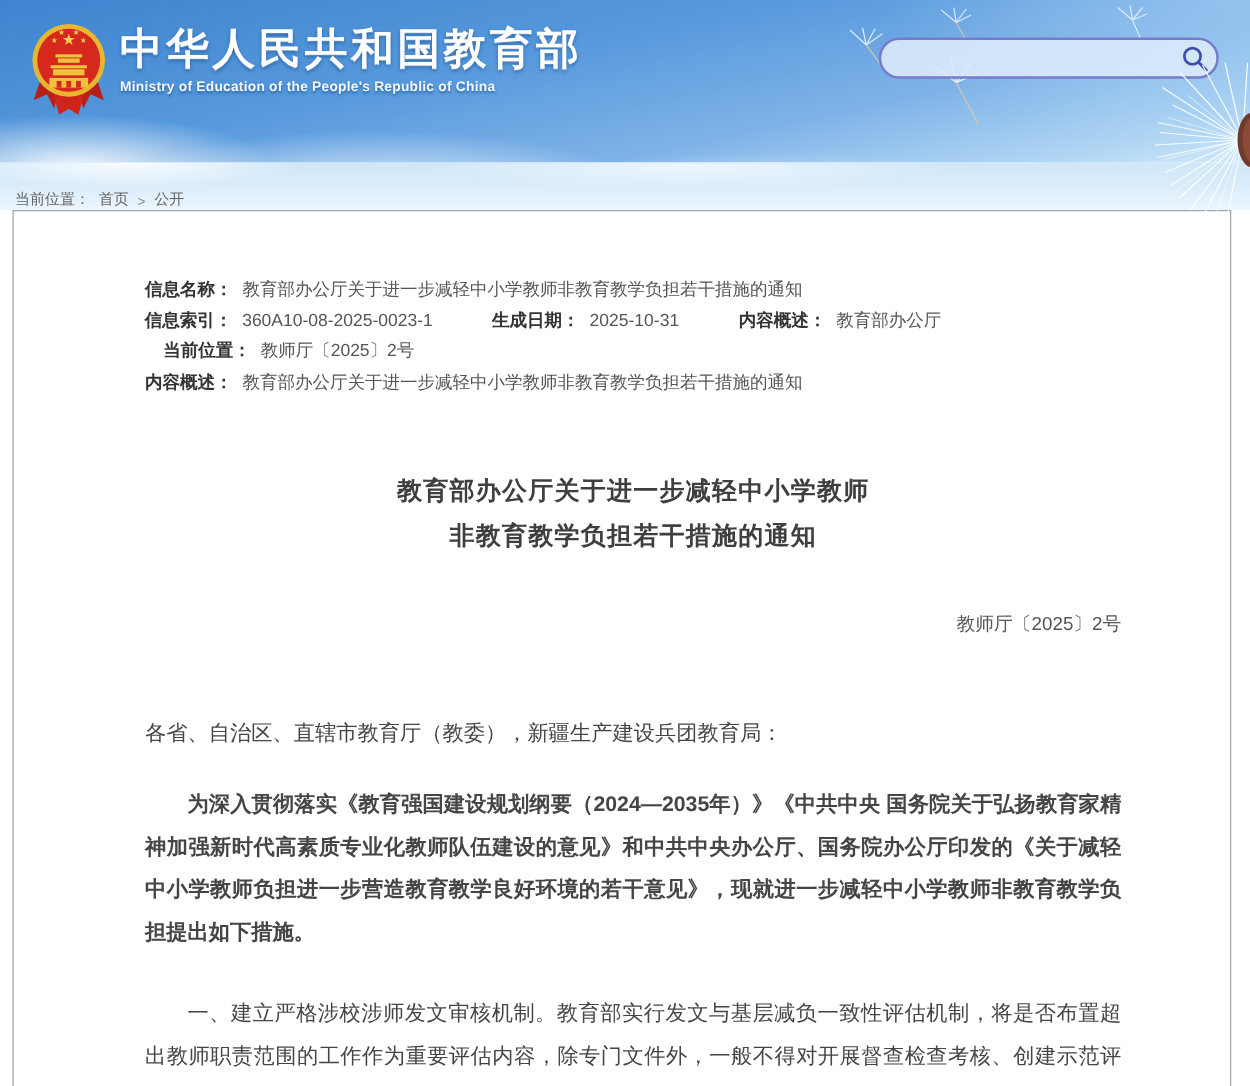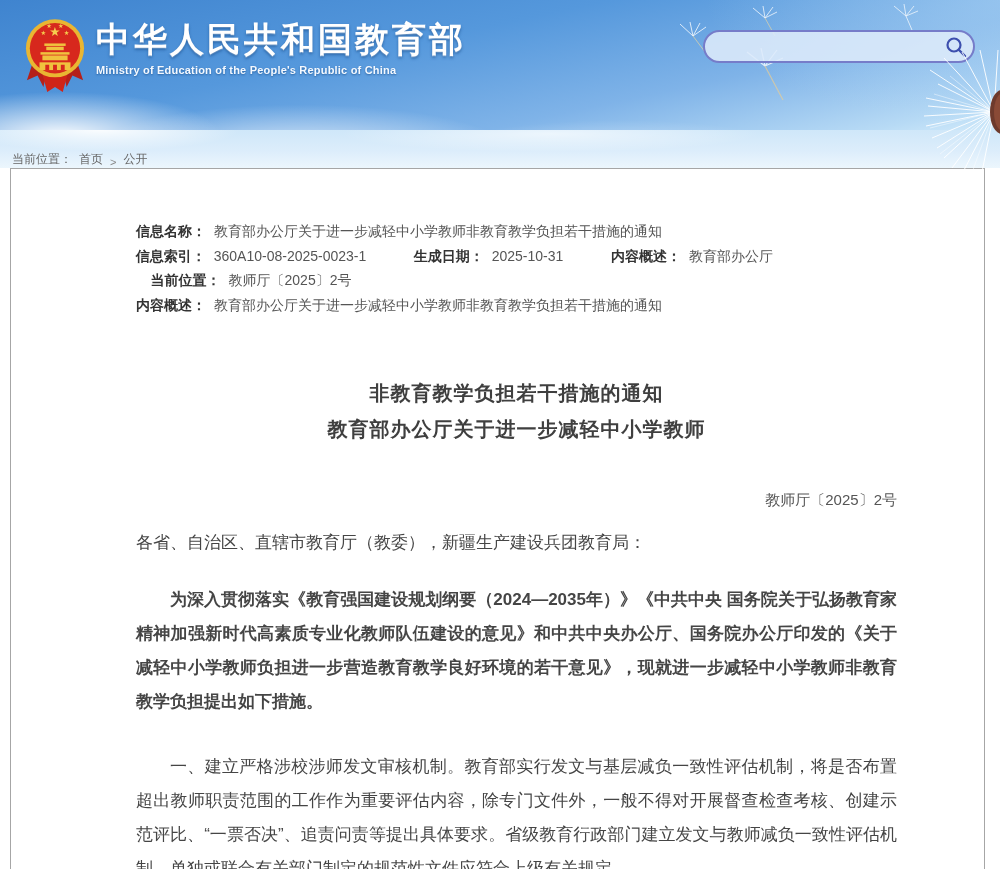--- a/index.html
+++ b/index.html
@@ -52,35 +52,35 @@
       linear-gradient(180deg,#cfe7f9 0%, #dcedfb 55%, #ecf6fd 100%);
     display:flex; align-items:flex-end; gap:7px;
     padding-left:12px; font-size:12px; color:#666;
   }
   .breadcrumb-bar a{ color:#666; text-decoration:none; }
   .crumb-sep{ color:#888; font-size:11px; }
 
   
   .content-box{
     position:relative; margin-left:10px; width:975px; height:701px;
-    background:#fff; border:1px solid #a6a6a6; border-bottom:none; z-index:2;padding-left:20px;
+    background:#fff; border:1px solid #a6a6a6; border-bottom:none; z-index:2;
   }
 
   .doc-info{ padding:50px 40px 0 105px; font-size:14px; color:#555; }
   .info-row{ display:flex; line-height:24.5px; white-space:nowrap; }
   .lbl{ font-weight:bold; color:#333; margin-right:8px; }
   .cell{ display:flex;justify-content:center; }
   .cell-a{ width:230px; }
   .cell-b{ width:245px; }
 
   .article{ padding:0 87px 0 105px; }
   .doc-title{ margin-top:58px; text-align:center; font-size:20px; font-weight:bold;
     color:#3f3f3f; line-height:36px; letter-spacing:1px; }
   .doc-number{ margin-top:42px; text-align:right; font-size:15px; color:#555; line-height:21px; }
-  .salutation{ margin-top:16px; font-size:17px; color:#454545; line-height:34px; }
+  .salutation{ margin-top:60px; font-size:17px; color:#454545; line-height:34px; }
   .body-para{ font-size:17px; color:#454545; line-height:34px;
     text-indent:2em; text-align:justify; }
   .para-1{ margin-top:23px;font-weight:bold; }
   .para-2{ margin-top:31px; }
 </style>
 </head>
 <body>
 
 <div class="page">
 
@@ -197,22 +197,22 @@
         </span>
       </div>
       <div class="info-row">
         <span class="lbl">内容概述：</span>
         <span>教育部办公厅关于进一步减轻中小学教师非教育教学负担若干措施的通知</span>
       </div>
     </section>
 
     <article class="article">
       <h2 class="doc-title">
+        <div>教育部办公厅关于进一步减轻中小学教师</div>
         <div>非教育教学负担若干措施的通知</div>
-        <div>教育部办公厅关于进一步减轻中小学教师</div>
       </h2>
       <div class="doc-number">教师厅〔2025〕2号</div>
       <p class="salutation">各省、自治区、直辖市教育厅（教委），新疆生产建设兵团教育局：</p>
       <p class="body-para para-1">为深入贯彻落实《教育强国建设规划纲要（2024—2035年）》《中共中央 国务院关于弘扬教育家精神加强新时代高素质专业化教师队伍建设的意见》和中共中央办公厅、国务院办公厅印发的《关于减轻中小学教师负担进一步营造教育教学良好环境的若干意见》，现就进一步减轻中小学教师非教育教学负担提出如下措施。</p>
       <p class="body-para para-2">一、建立严格涉校涉师发文审核机制。教育部实行发文与基层减负一致性评估机制，将是否布置超出教师职责范围的工作作为重要评估内容，除专门文件外，一般不得对开展督查检查考核、创建示范评比、“一票否决”、追责问责等提出具体要求。省级教育行政部门建立发文与教师减负一致性评估机制，单独或联合有关部门制定的规范性文件应符合上级有关规定。</p>
     </article>
 
   </main>
 </div>
 

